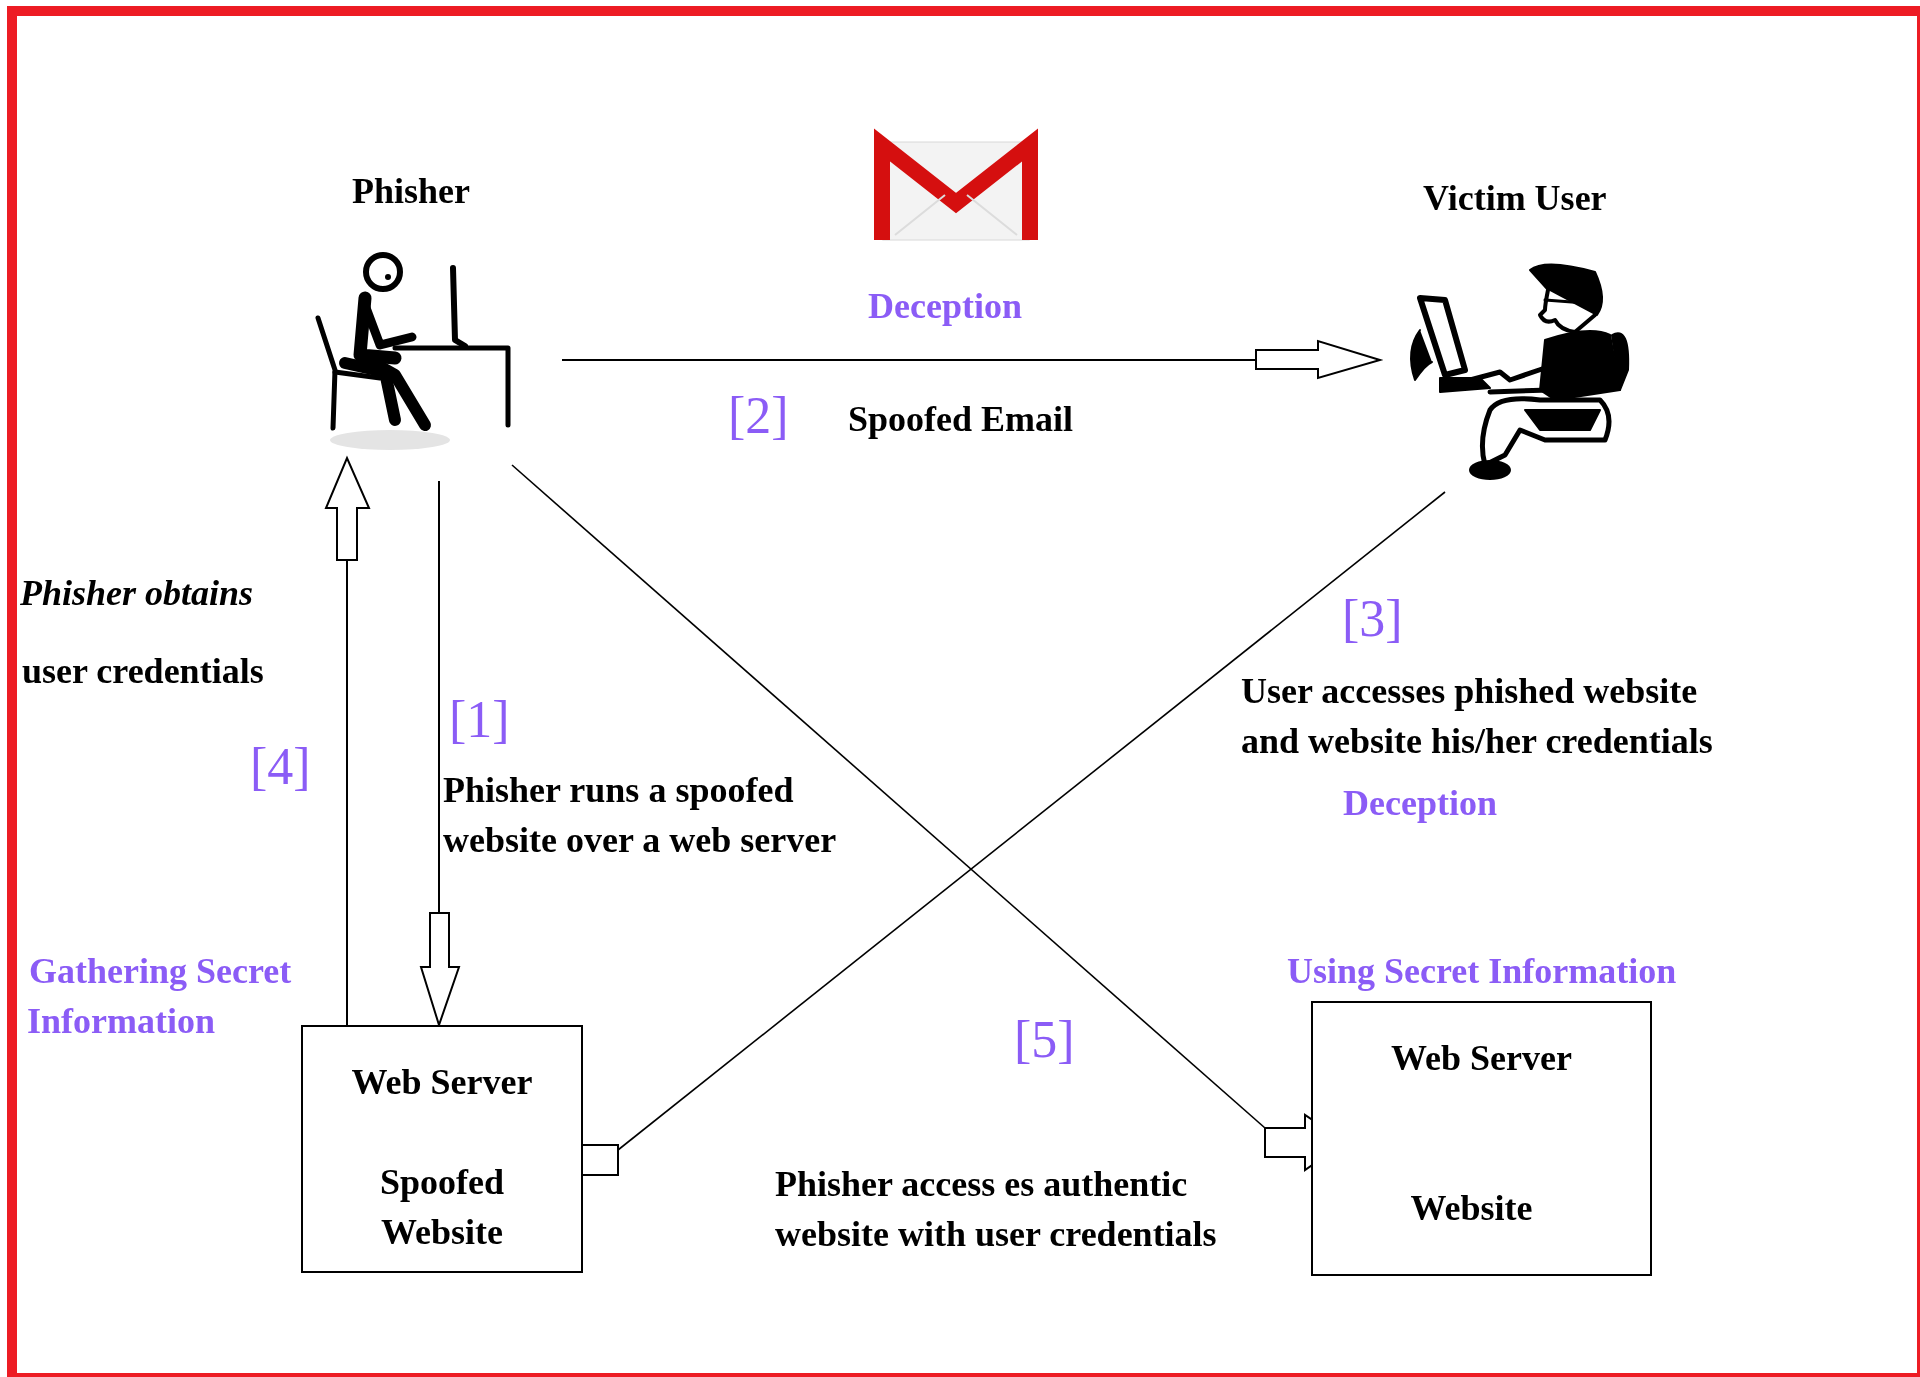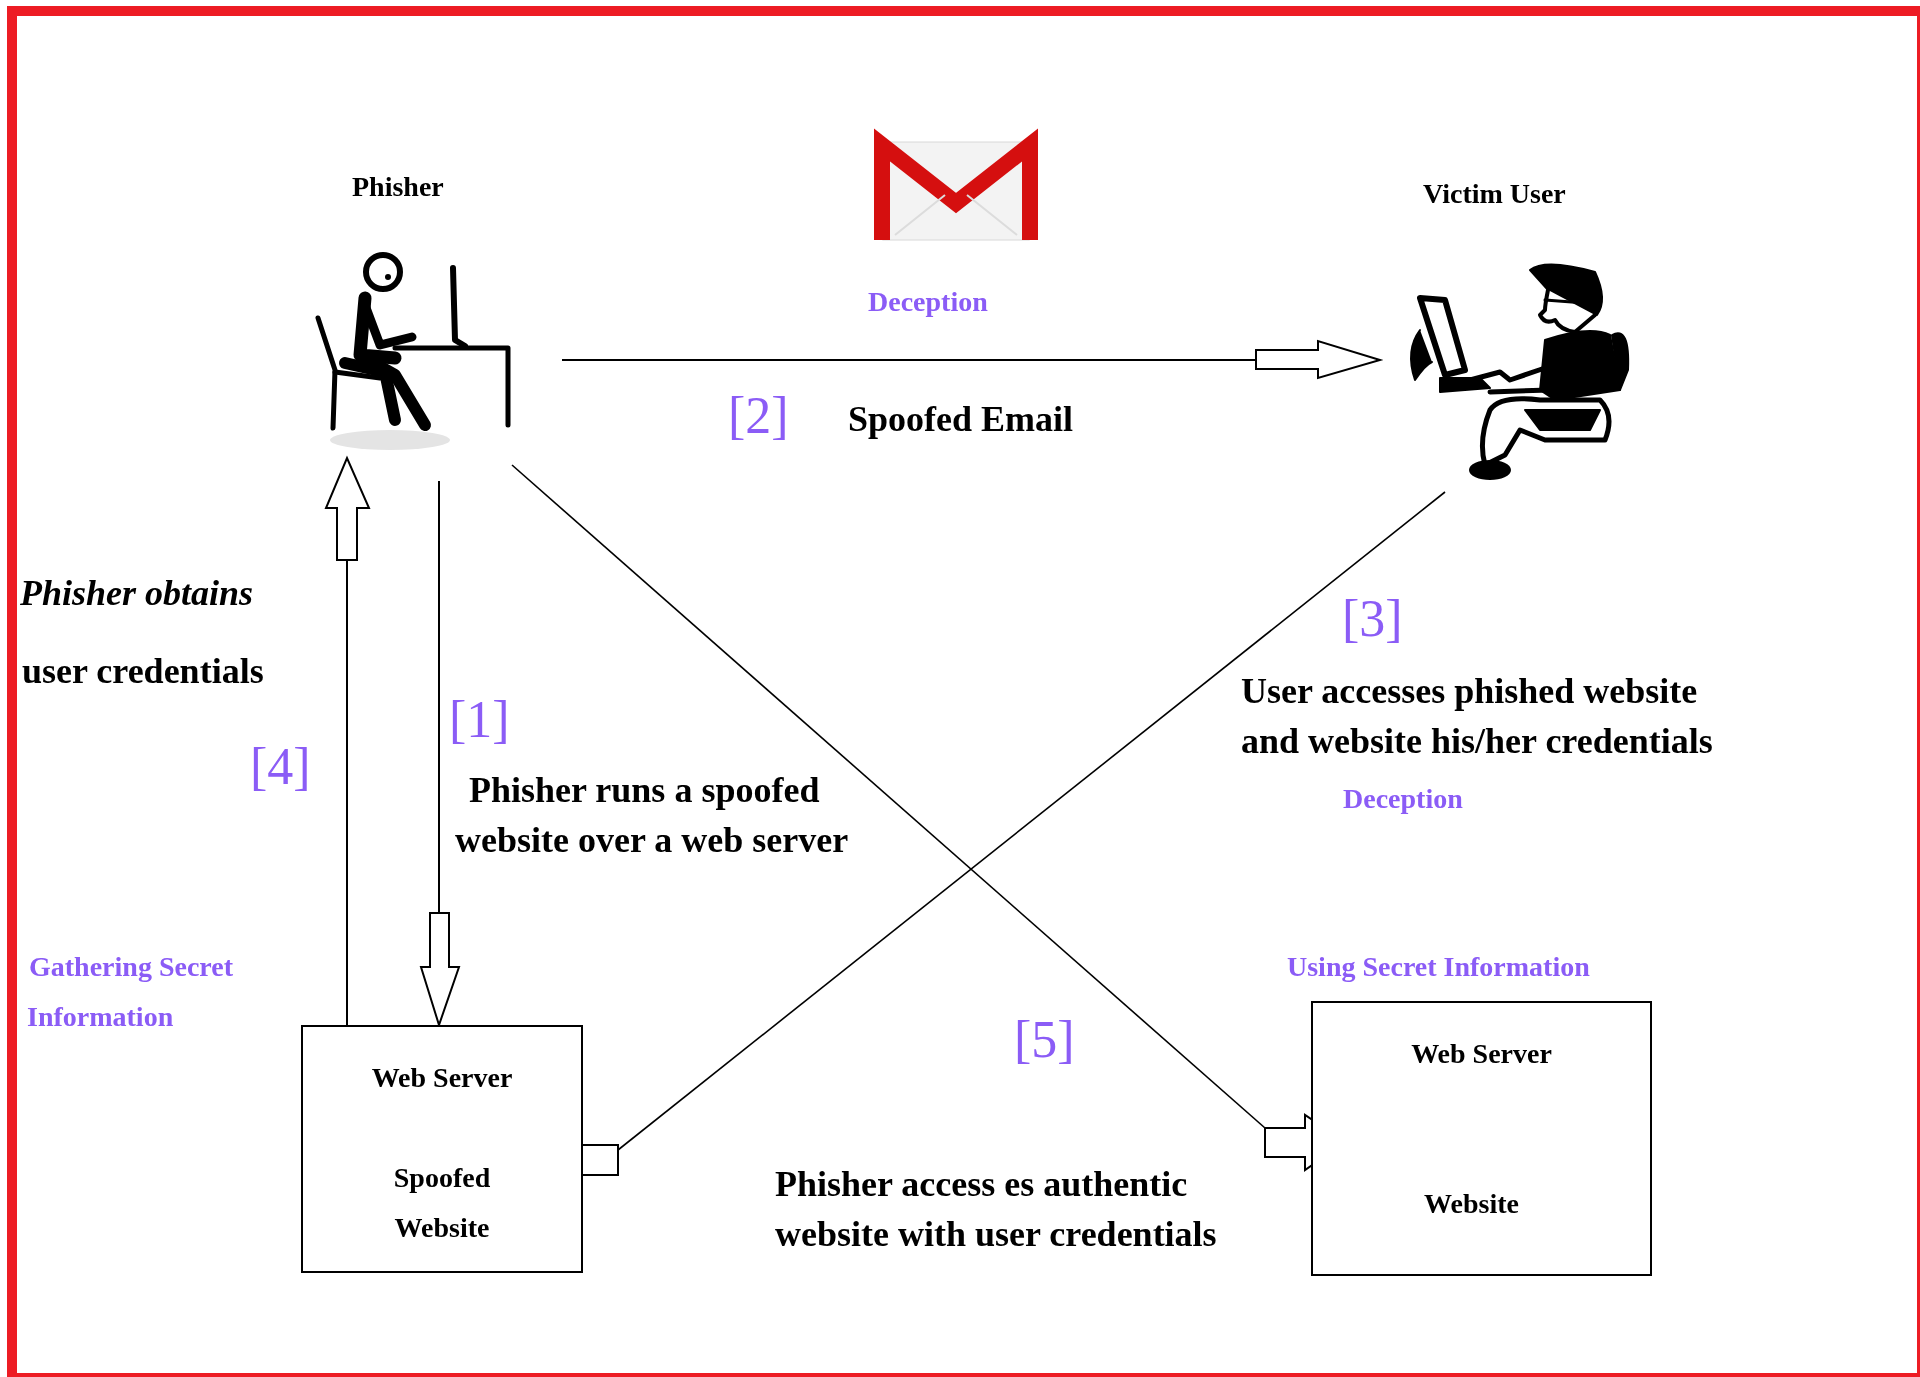--- a/index.html
+++ b/index.html
@@ -2,21 +2,21 @@
 <html><head>
 <meta charset="utf-8">
 <style>
   html, body { margin: 0; padding: 0; background: #ffffff; }
   body { width: 1920px; height: 1377px; position: relative; overflow: hidden; font-family: "Liberation Serif", serif; }
   .frame { position: absolute; left: 7px; top: 6px; width: 1900px; height: 1357px; border: 10px solid #ED1C24; box-sizing: content-box; }
   .lbl { position: absolute; font-family: "Liberation Serif", serif; font-weight: bold; white-space: nowrap; line-height: 1.22; }
   .black { color: #000000; }
   .red { color: #8b5cf6; }
   .num { font-size: 52px; font-weight: normal; }
-  .title { font-size: 28px; }
+  .title { font-size: 36px; }
   .body { font-size: 36px; }
   .box { position: absolute; border: 2px solid #000; background: #fff; box-sizing: border-box; }
   .box .lbl { position: absolute; left: 0; right: 0; text-align: center; }
   svg.layer { position: absolute; left: 0; top: 0; }
 </style>
 </head>
 <body>
 
 <div class="frame"></div>
 
@@ -92,22 +92,22 @@
     <path d="M1525 410 L1600 410 L1590 430 L1540 430 Z" fill="#000" stroke-width="2"></path>
     <ellipse cx="1490" cy="470" rx="20" ry="9" fill="#000" stroke-width="2"></ellipse>
   </g>
 </svg>
 
 <div class="lbl black body" style="left:20px; top:572px;font-style:italic;">Phisher obtains</div>
 <div class="lbl black body" style="left:22px; top:650px;">user  credentials</div>
 <div class="lbl red num" style="left:250px; top:735px;">[4]</div>
 
 <div class="lbl red num" style="left:449px; top:688px;">[1]</div>
-<div class="lbl black body" style="left:443px; top:769px;margin-left:26px;">Phisher runs a spoofed</div>
-<div class="lbl black body" style="left:443px; top:819px;margin-left:12px;">website over a web server</div>
+<div class="lbl black body" style="left:443px; top:769px;">Phisher runs a spoofed</div>
+<div class="lbl black body" style="left:443px; top:819px;">website over a web server</div>
 
 <div class="lbl red num" style="left:1342px; top:587px;">[3]</div>
 <div class="lbl black body" style="left:1241px; top:670px;">User accesses phished website</div>
 <div class="lbl black body" style="left:1241px; top:720px;">and website his/her credentials</div>
 <div class="lbl red title" style="left:1343px; top:782px;">Deception</div>
 
 <div class="lbl red title" style="left:29px; top:950px;">Gathering Secret</div>
 <div class="lbl red title" style="left:27px; top:1000px;">Information</div>
 <div class="lbl red title" style="left:1249px; top:950px;margin-left:38px;">Using Secret Information</div>
 

